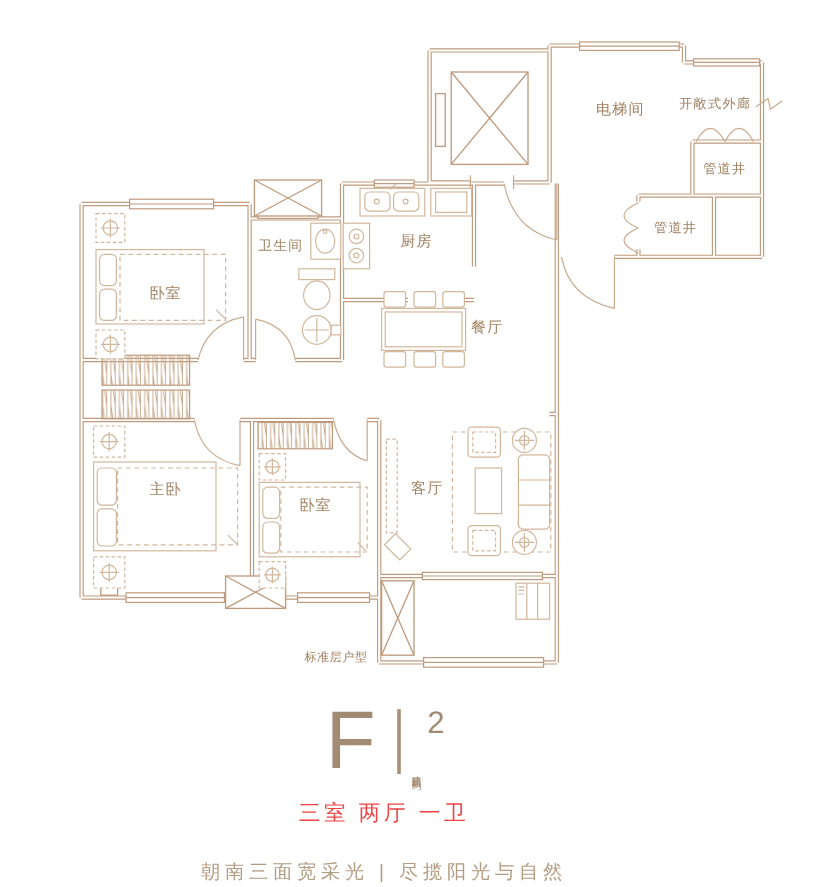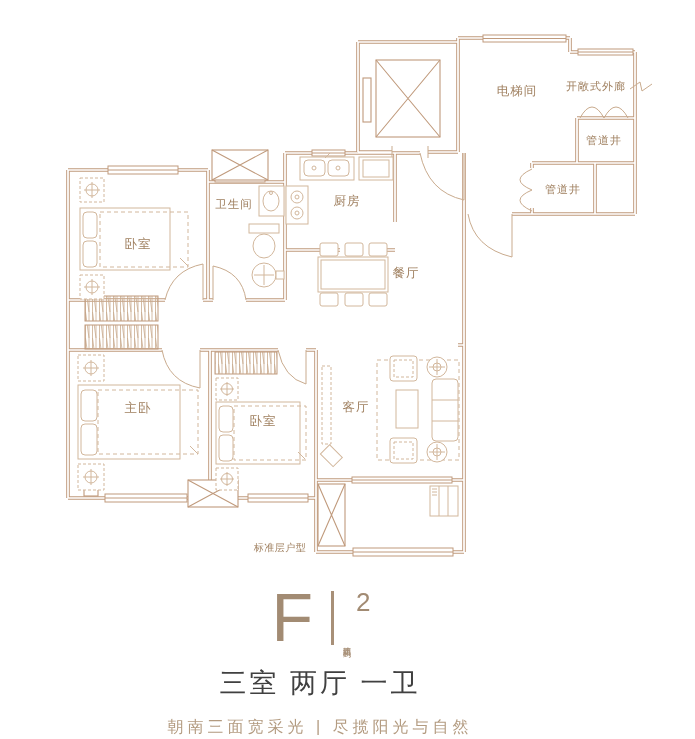--- a/index.html
+++ b/index.html
@@ -12,22 +12,22 @@
               display:flex;flex-direction:column;align-items:center;}
   .area-row{display:flex;align-items:flex-end;line-height:1;}
   .unit-code{font-size:68px;font-weight:500;color:#a28b73;}
   .divider{width:3px;height:54px;background:#a89078;margin:0 8px 6px 18px;}
   .area-note{writing-mode:vertical-rl;text-orientation:upright;
              font-size:8px;color:#a89078;letter-spacing:1px;
              margin:0 4px 6px 0;line-height:1;}
   .area-value{font-size:68px;font-weight:500;color:#a28b73;letter-spacing:-1px;}
   .area-sup{font-size:26px;font-weight:500;color:#a28b73;
             position:relative;top:-36px;left:2px;}
-  .layout-summary{margin-top:14px;font-size:27px;color:#404040;letter-spacing:3px;}
-  .tagline{margin-top:16px;font-size:16px;color:#b39b80;letter-spacing:4px;text-align:center;}
+  .layout-summary{margin-top:14px;font-size:18px;color:#ef4444;letter-spacing:3px;}
+  .tagline{margin-top:28px;font-size:16px;color:#b39b80;letter-spacing:4px;text-align:center;}
 </style>
 </head>
 <body>
 
 <div class="plan-wrap">
 <svg width="695" height="565" viewBox="0 0 695 565">
   <defs>
     <pattern id="hatch" width="7" height="26" patternUnits="userSpaceOnUse">
       <path d="M1.5,0 V26 M5,0 V26 M1.5,0 L5,26" stroke="#c9ab8e" stroke-width="0.8" fill="none"></path>
     </pattern>

